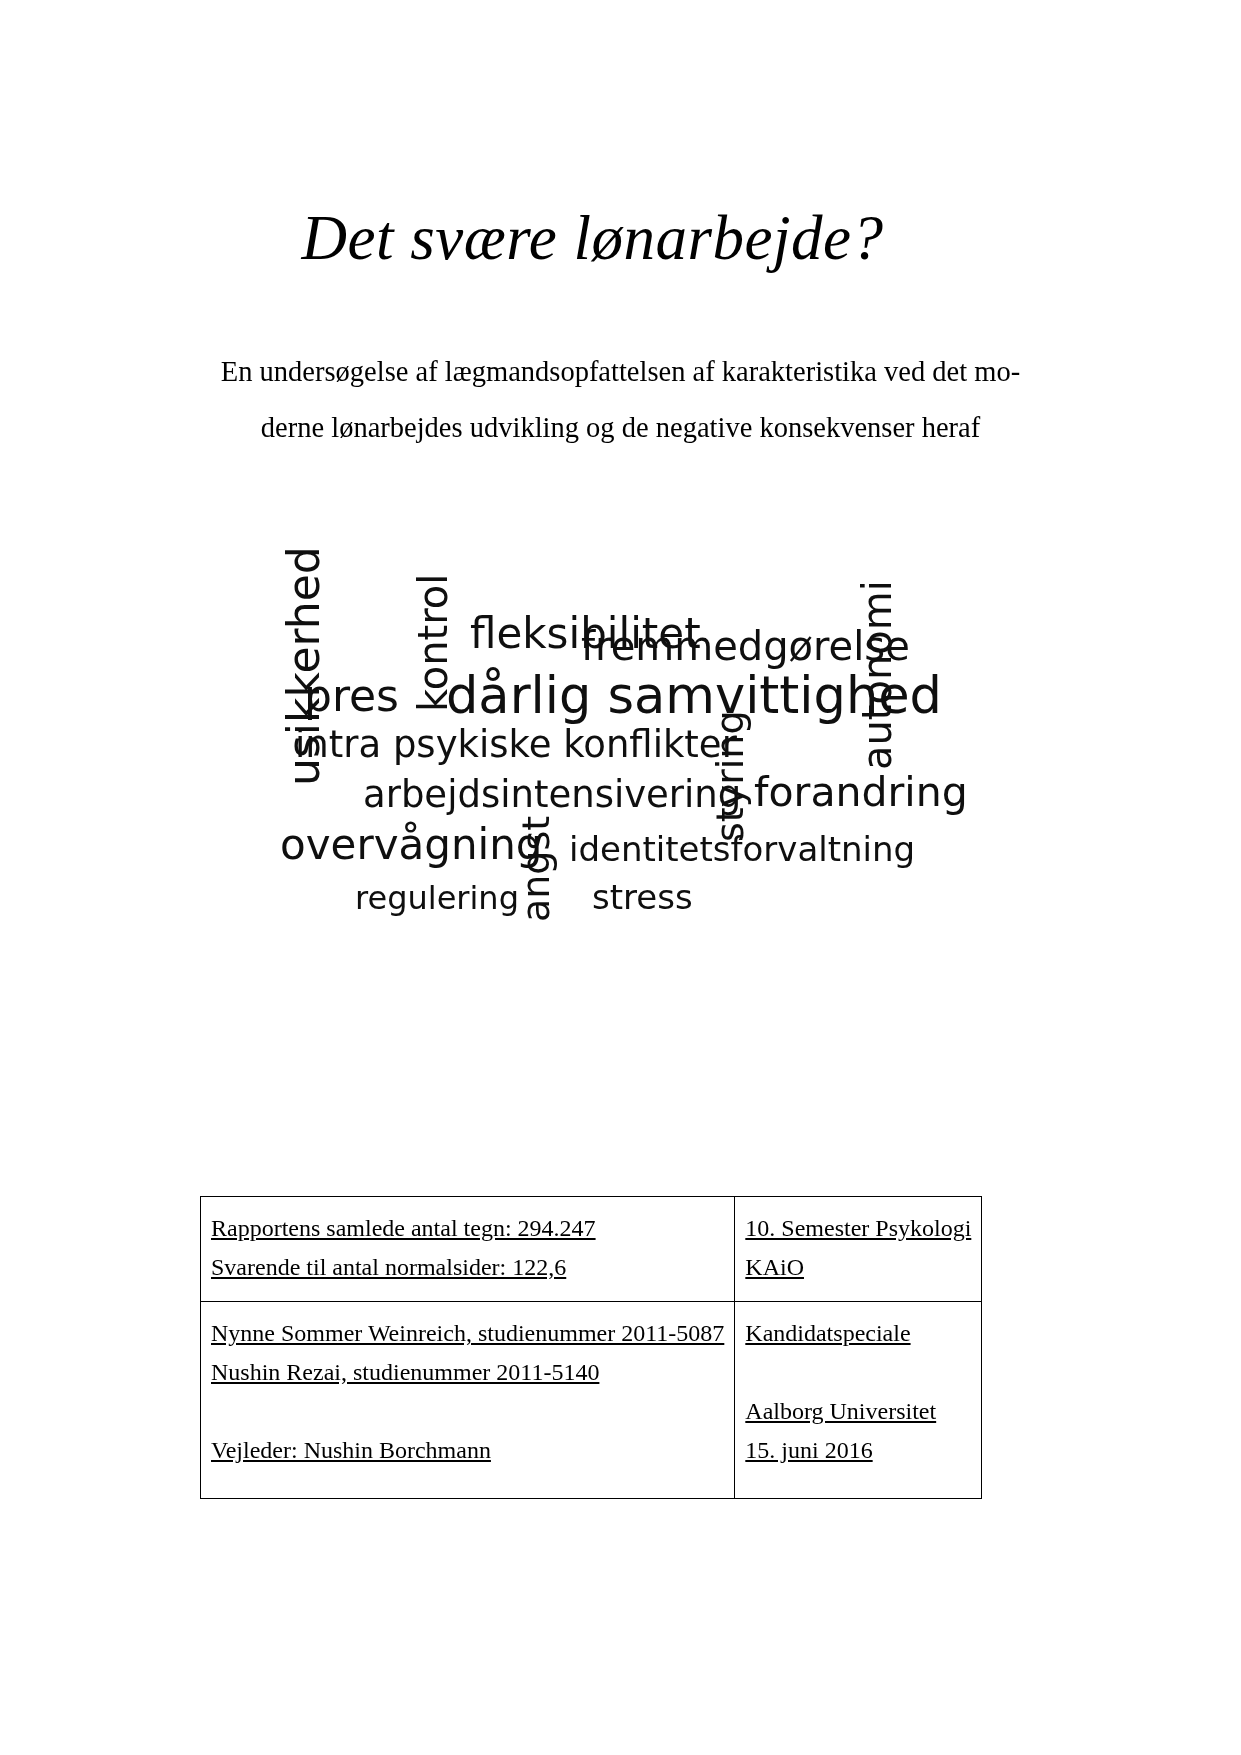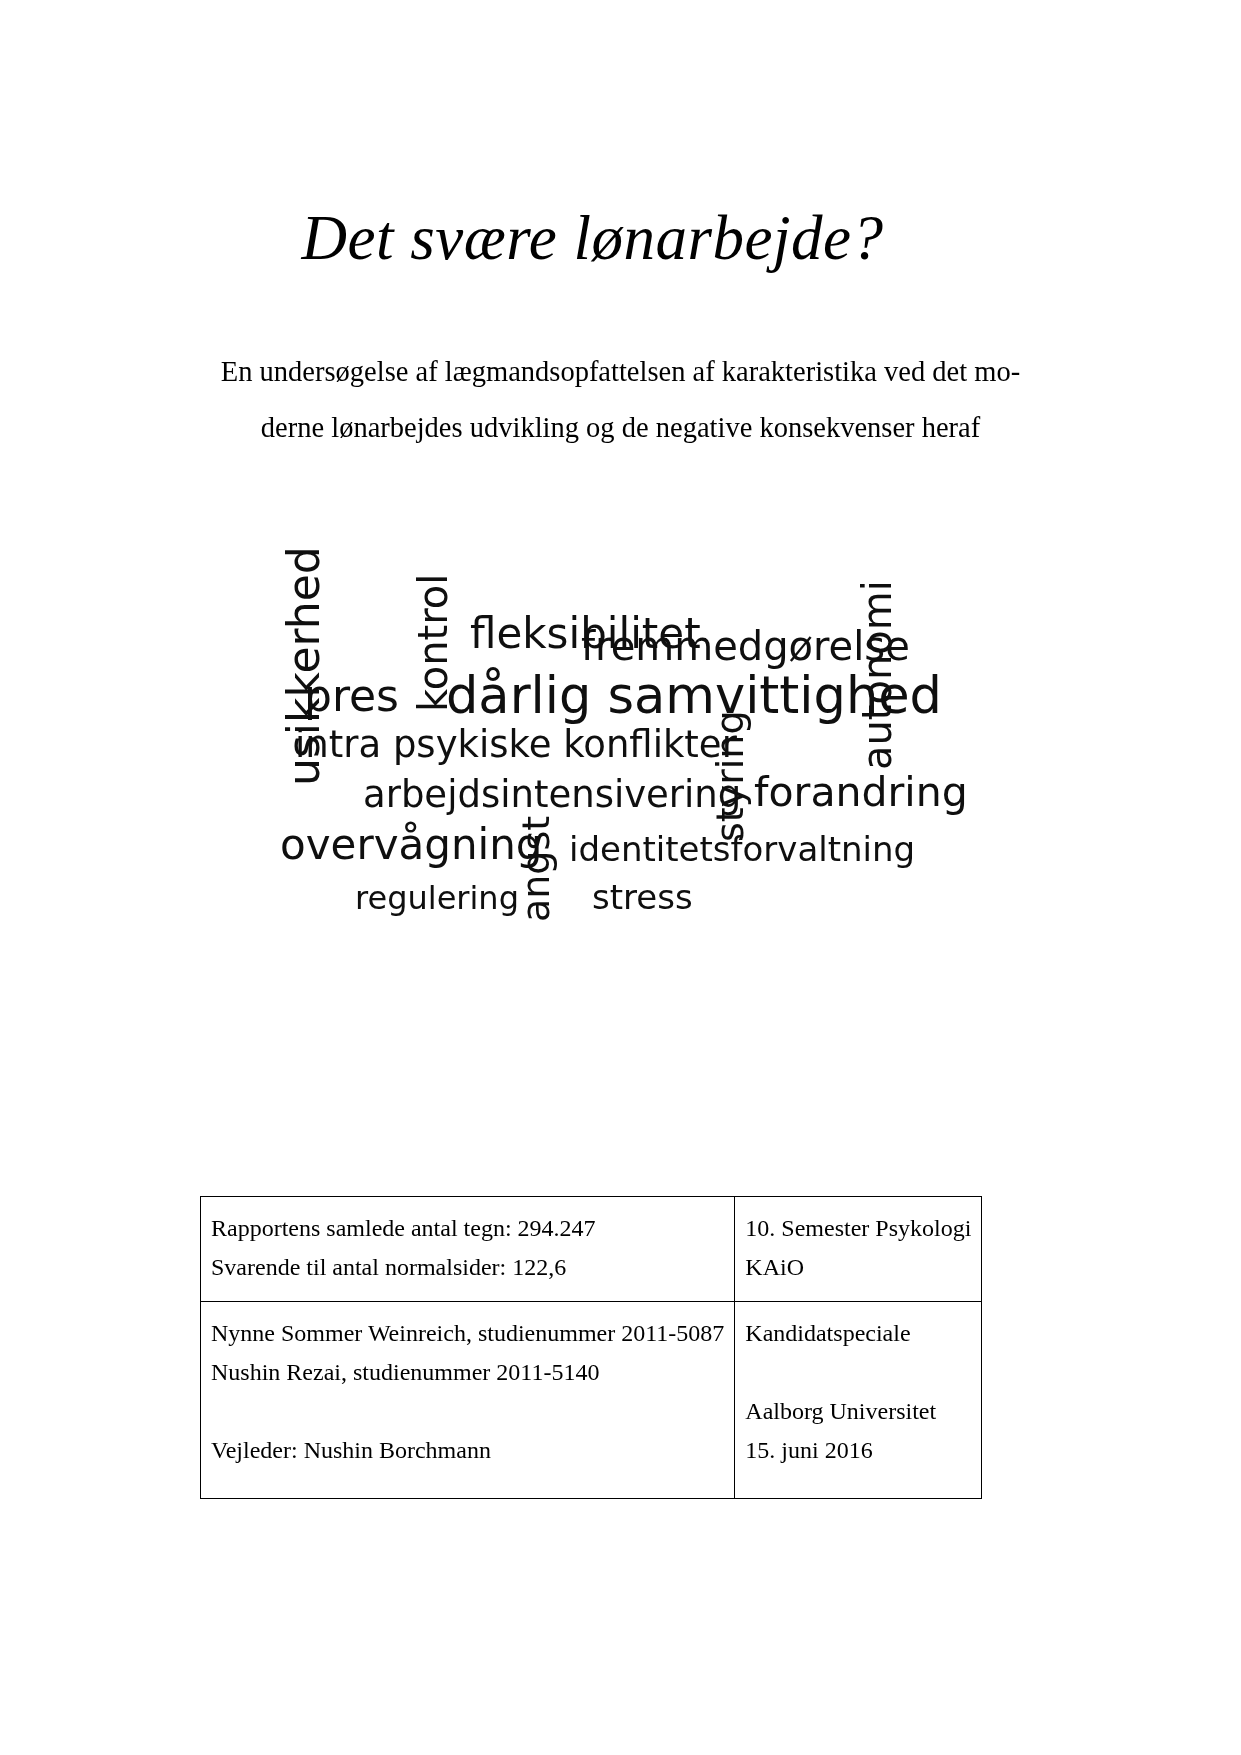--- a/index.html
+++ b/index.html
@@ -82,20 +82,21 @@
     left: 200px;
     width: 780px;
     border-collapse: collapse;
     font-size: 24px;
     font-family: "Liberation Serif", "DejaVu Serif", serif;
   }
   .info-table td {
     border: 1px solid #000000;
     vertical-align: top;
     padding: 12px 10px 14px 10px;
+    text-decoration: underline;
   }
   .info-table td.col-left { width: 63%; }
   .info-table td.col-right { width: 37%; }
   .info-table .r2 td { height: 170px; }
   .cellline {
     display: block;
     line-height: 39px;
     white-space: nowrap;
   }
   .cellline.gap { height: 39px; }

